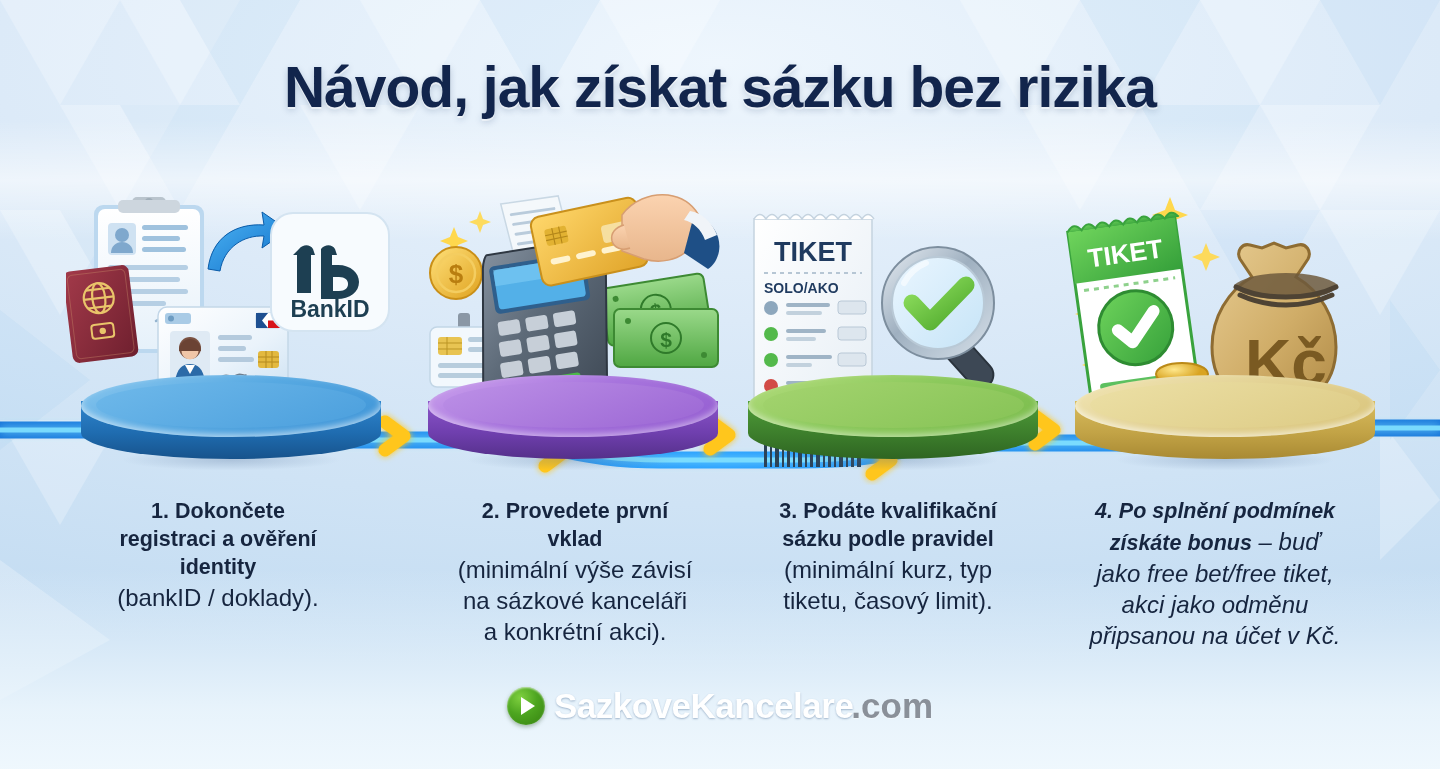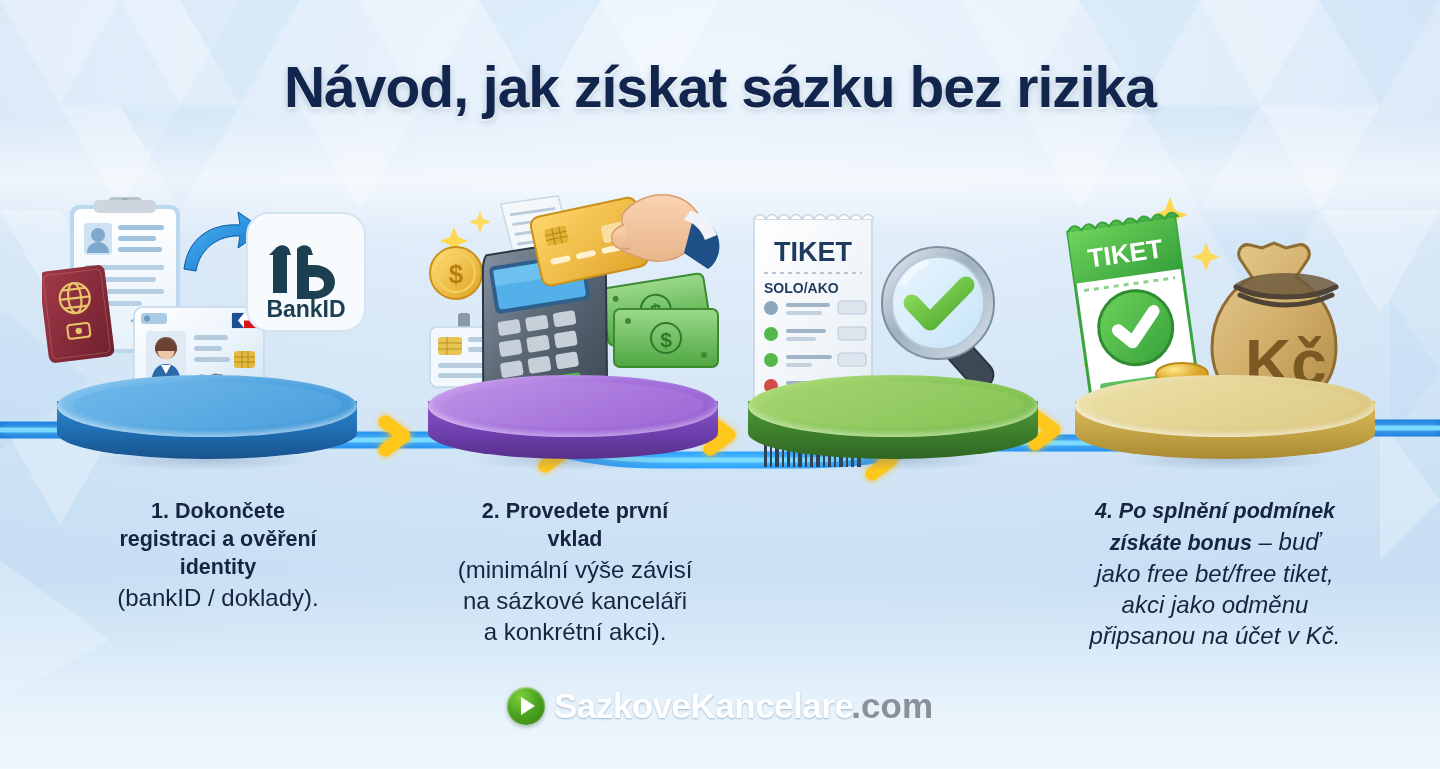--- a/index.html
+++ b/index.html
@@ -27,21 +27,21 @@
     position:absolute;left:0;right:0;top:54px;text-align:center;
     font-size:57px;font-weight:bold;letter-spacing:-1px;
     color:#12254c;
     text-shadow:0 2px 0 rgba(255,255,255,.55), 0 3px 7px rgba(20,50,95,.22);
     white-space:nowrap;
   }
 
   
   .steps{position:absolute;left:0;top:185px;width:1440px;height:300px;}
   .step{position:absolute;top:0;width:330px;height:300px;}
-  .s1{left:42px;} .s2{left:408px;} .s3{left:728px;} .s4{left:1060px;}
+  .s1{left:66px;} .s2{left:408px;} .s3{left:728px;} .s4{left:1060px;}
 
   .art{position:absolute;left:0;top:0;width:330px;height:300px;}
 
   
   .podium{position:absolute;left:50%;transform:translateX(-50%);bottom:14px;}
   .podium .side{position:absolute;left:0;top:26px;width:100%;height:58px;border-radius:0 0 50% 50%/0 0 26px 26px;}
   .podium .top{position:absolute;left:0;top:0;width:100%;height:62px;border-radius:50%;}
   .podium .rim{position:absolute;left:5%;top:7px;width:90%;height:46px;border-radius:50%;}
   .podium .shadow{position:absolute;left:-2%;top:70px;width:104%;height:30px;border-radius:50%;
     background:radial-gradient(50% 50% at 50% 50%,rgba(80,110,150,.28),rgba(80,110,150,0) 70%);}
@@ -619,20 +619,26 @@
     </div>
 
     <div class="cap c2">
       <div class="b">2. Provedete první</div>
       <div class="b">vklad</div>
       <div class="n">(minimální výše závisí</div>
       <div class="n">na sázkové kanceláři</div>
       <div class="n">a konkrétní akci).</div>
     </div>
 
+    <div class="cap c3">
+      <div class="b">3. Podáte kvalifikační</div>
+      <div class="b">sázku podle pravidel</div>
+      <div class="n">(minimální kurz, typ</div>
+      <div class="n">tiketu, časový limit).</div>
+    </div>
 
     <div class="cap c4">
       <div class="b">4. Po splnění podmínek</div>
       <div>
         <span class="b">získáte bonus</span><span class="n"> – buď</span>
       </div>
       <div class="n">jako free bet/free tiket,</div>
       <div class="n">akci jako odměnu</div>
       <div class="n">připsanou na účet v Kč.</div>
     </div>

